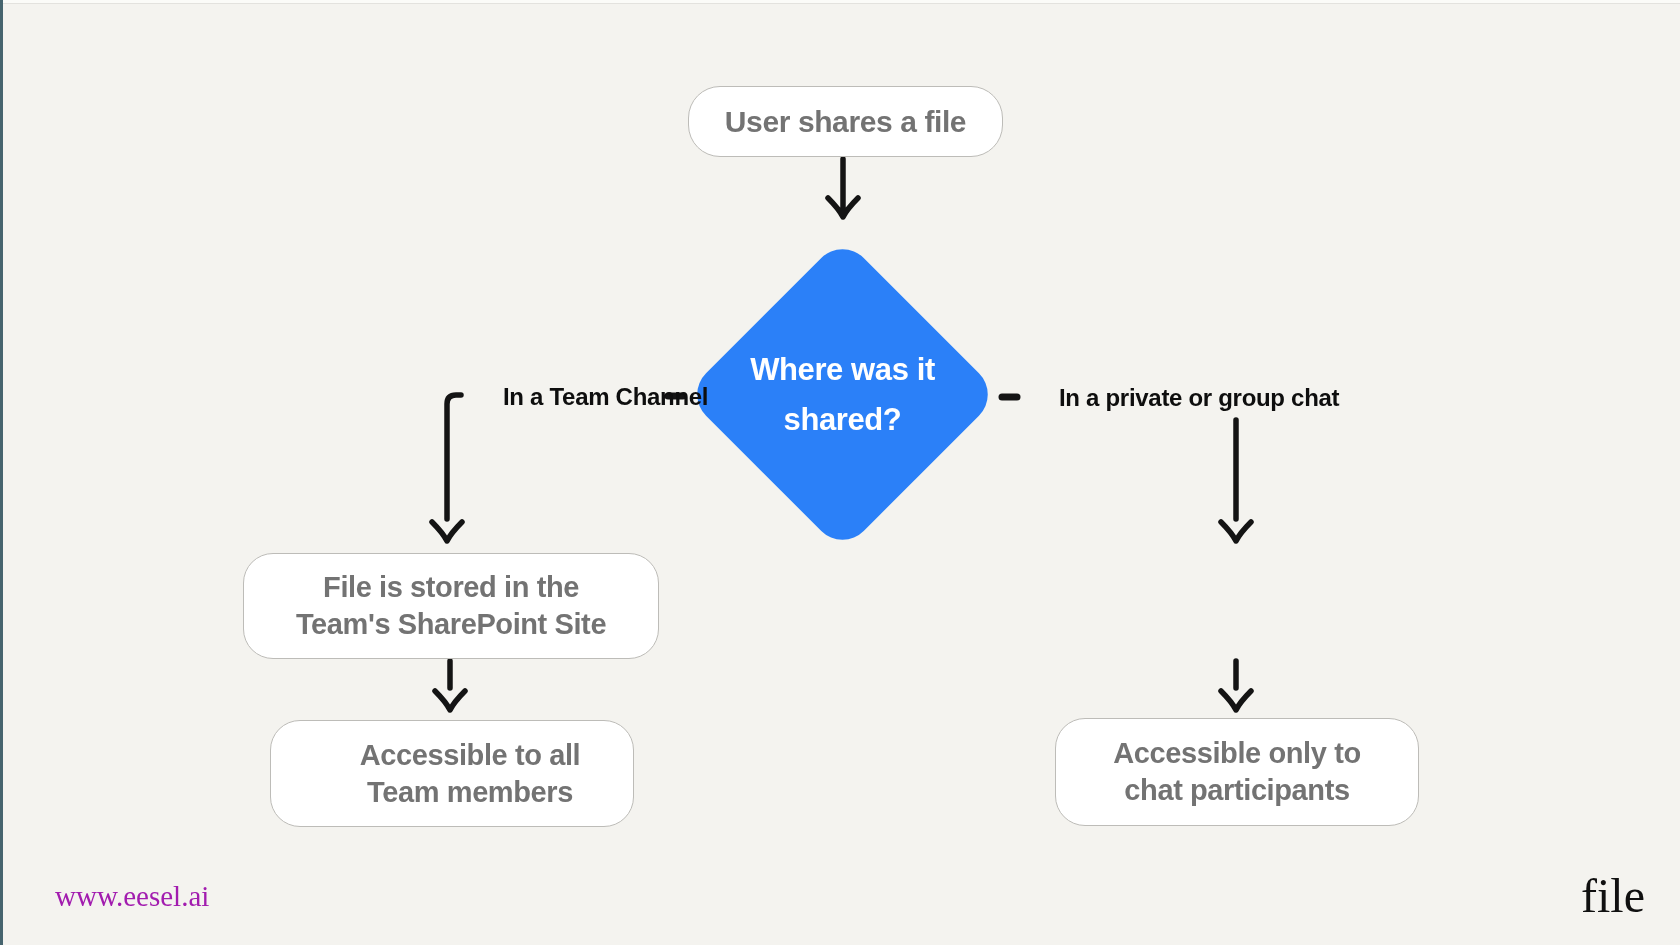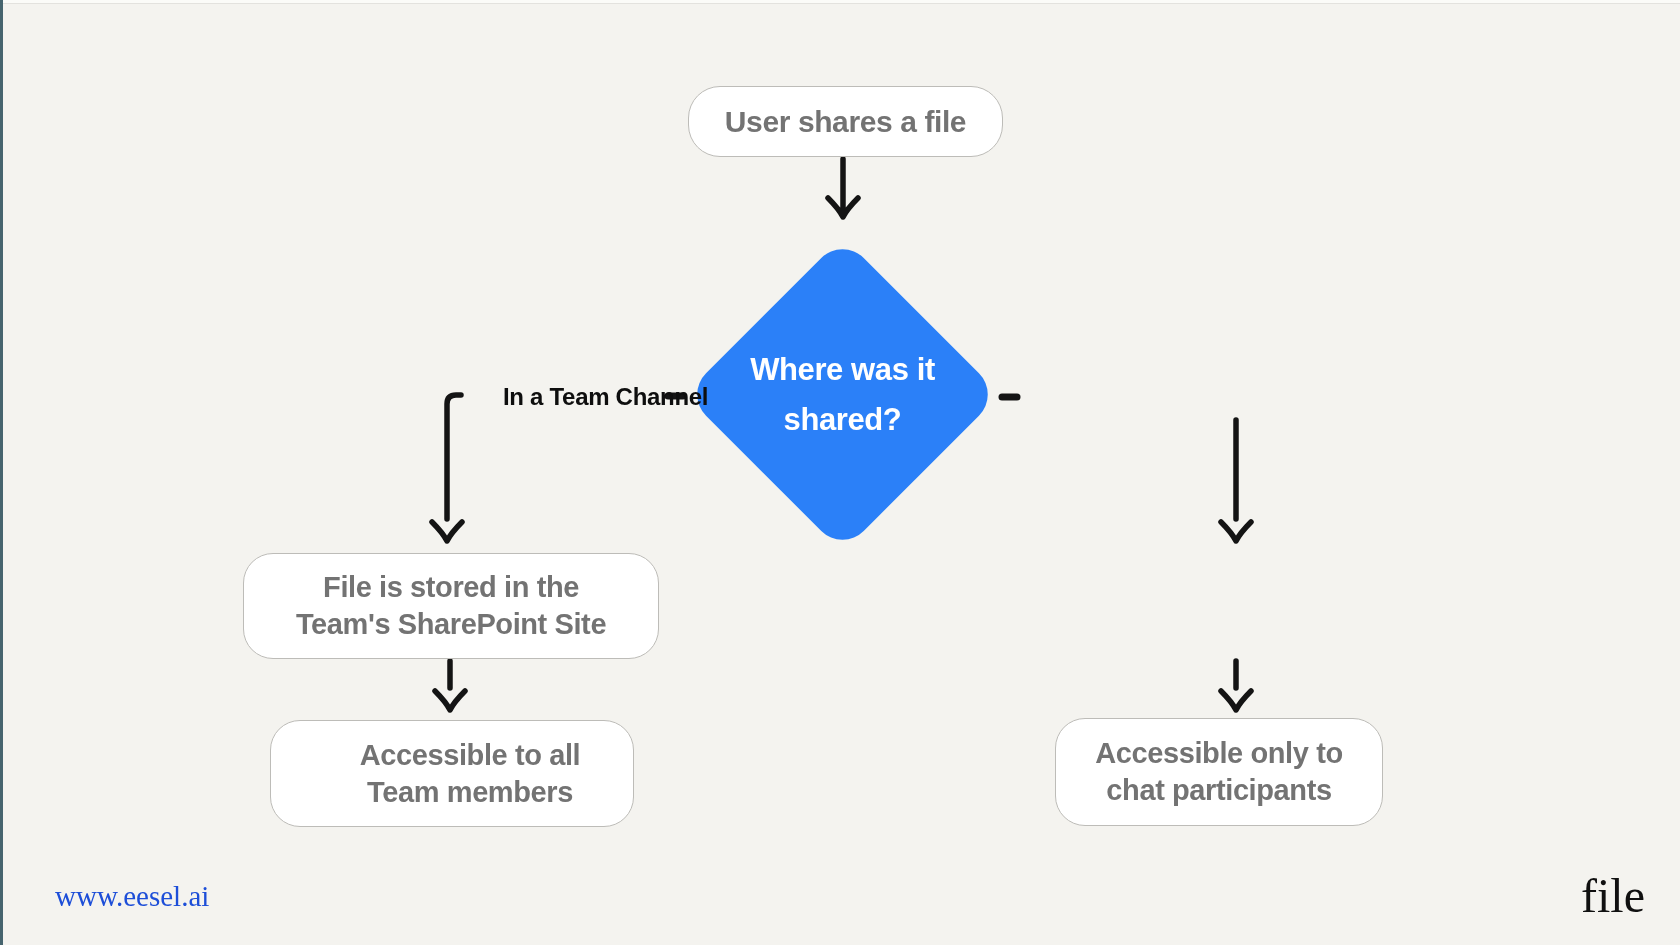--- a/index.html
+++ b/index.html
@@ -66,21 +66,21 @@
     font-size: 30px;
   }
   .node-step {
     border-radius: 30px;
     font-size: 29px;
     line-height: 37px;
   }
   .node-left-result   { left: 243px;  top: 553px; width: 416px; height: 106px; }
   .node-left-outcome  { left: 270px;  top: 720px; width: 364px; height: 107px; padding-left: 36px; }
   .node-right-result  { left: 1010px; top: 553px; width: 453px; height: 106px; }
-  .node-right-outcome { left: 1055px; top: 718px; width: 328px; height: 108px; }
+  .node-right-outcome { left: 1055px; top: 718px; width: 364px; height: 108px; }
   .diamond-shape {
     position: absolute;
     left: 731px; top: 283px;
     width: 223px; height: 223px;
     background: #2b80f8;
     border-radius: 30px;
     transform: rotate(45deg);
   }
   .diamond-label {
     position: absolute;
@@ -107,21 +107,21 @@
     white-space: nowrap;
     margin-left: 28px;
   }
   .branch-label-left  { left: 475px;  top: 383px; }
   .branch-label-right { left: 1031px; top: 384px; }
   .footer-url {
     position: absolute;
     left: 55px; top: 880px;
     font-family: "Liberation Serif", serif;
     font-size: 29px;
-    color: #1d4ed8;
+    color: #a21caf;
   }
   .brand {
     position: absolute;
     right: 35px; top: 868px;
     font-family: "Liberation Serif", serif;
     font-size: 48px;
     color: #101010;
   }
 </style>
 </head>
@@ -146,20 +146,21 @@
     <span>User shares a file</span>
   </div>
 
   <div class="diamond-shape"></div>
   <div class="diamond-label">
     <span>Where was it</span>
     <span>shared?</span>
   </div>
 
   <div class="branch-label branch-label-left">In a Team Channel</div>
+  <div class="branch-label branch-label-right">In a private or group chat</div>
 
   <div class="node node-step node-left-result">
     <span>File is stored in the</span>
     <span>Team's SharePoint Site</span>
   </div>
 
 
   <div class="node node-step node-left-outcome">
     <span>Accessible to all</span>
     <span>Team members</span>

